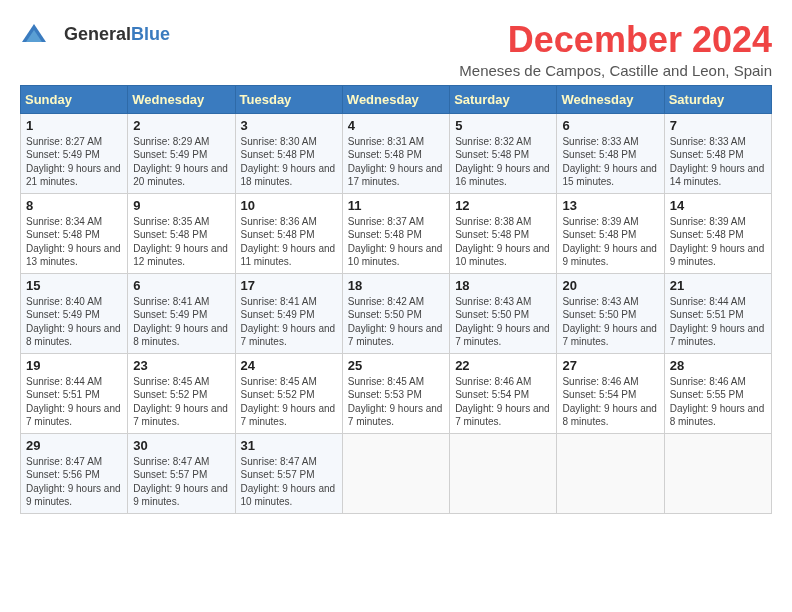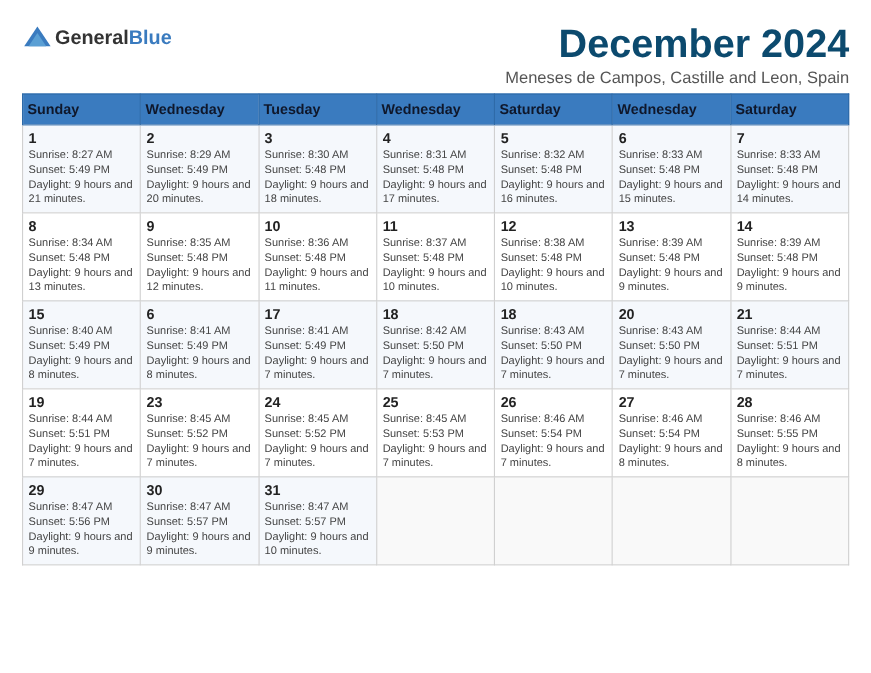--- a/index.html
+++ b/index.html
@@ -12,21 +12,21 @@
     }
     .header-area {
       display: flex;
       justify-content: space-between;
       align-items: flex-start;
       margin-bottom: 6px;
     }
     .logo {
       display: flex;
       align-items: center;
-      gap: 2px;
+      gap: 16px;
     }
     .logo-text-general {
       font-size: 18px;
       font-weight: bold;
       color: #333;
     }
     .logo-text-blue {
       font-size: 18px;
       font-weight: bold;
       color: #3a7bbf;
@@ -34,37 +34,37 @@
     .logo-icon {
       width: 28px;
       height: 28px;
     }
     .title-area {
       text-align: right;
     }
     .main-title {
       font-size: 36px;
       font-weight: bold;
-      color: #0c4a6e;
+      color: #ef4444;
       line-height: 1.1;
     }
     .subtitle {
       font-size: 15px;
       color: #555;
       margin-top: 2px;
       text-align: center;
     }
     .calendar {
       width: 100%;
       border-collapse: collapse;
       font-size: 11px;
     }
     .calendar thead th {
       background-color: #3a7bbf;
-      color: #0f172a;
+      color: #fef9c3;
       padding: 6px 4px;
       text-align: left;
       font-size: 13px;
       font-weight: bold;
       border: 1px solid #2e6aa8;
     }
     .calendar tbody td {
       vertical-align: top;
       padding: 4px 5px;
       border: 1px solid #d0d0d0;
@@ -327,21 +327,21 @@
       </td>
         <td>
         <span class="day-number">25</span>
         <div class="day-info">
           Sunrise: 8:45 AM<br>
           Sunset: 5:53 PM<br>
           Daylight: 9 hours and 7 minutes.
         </div>
       </td>
         <td>
-        <span class="day-number">26</span>
+        <span class="day-number">22</span>
         <div class="day-info">
           Sunrise: 8:46 AM<br>
           Sunset: 5:54 PM<br>
           Daylight: 9 hours and 7 minutes.
         </div>
       </td>
         <td>
         <span class="day-number">27</span>
         <div class="day-info">
           Sunrise: 8:46 AM<br>

